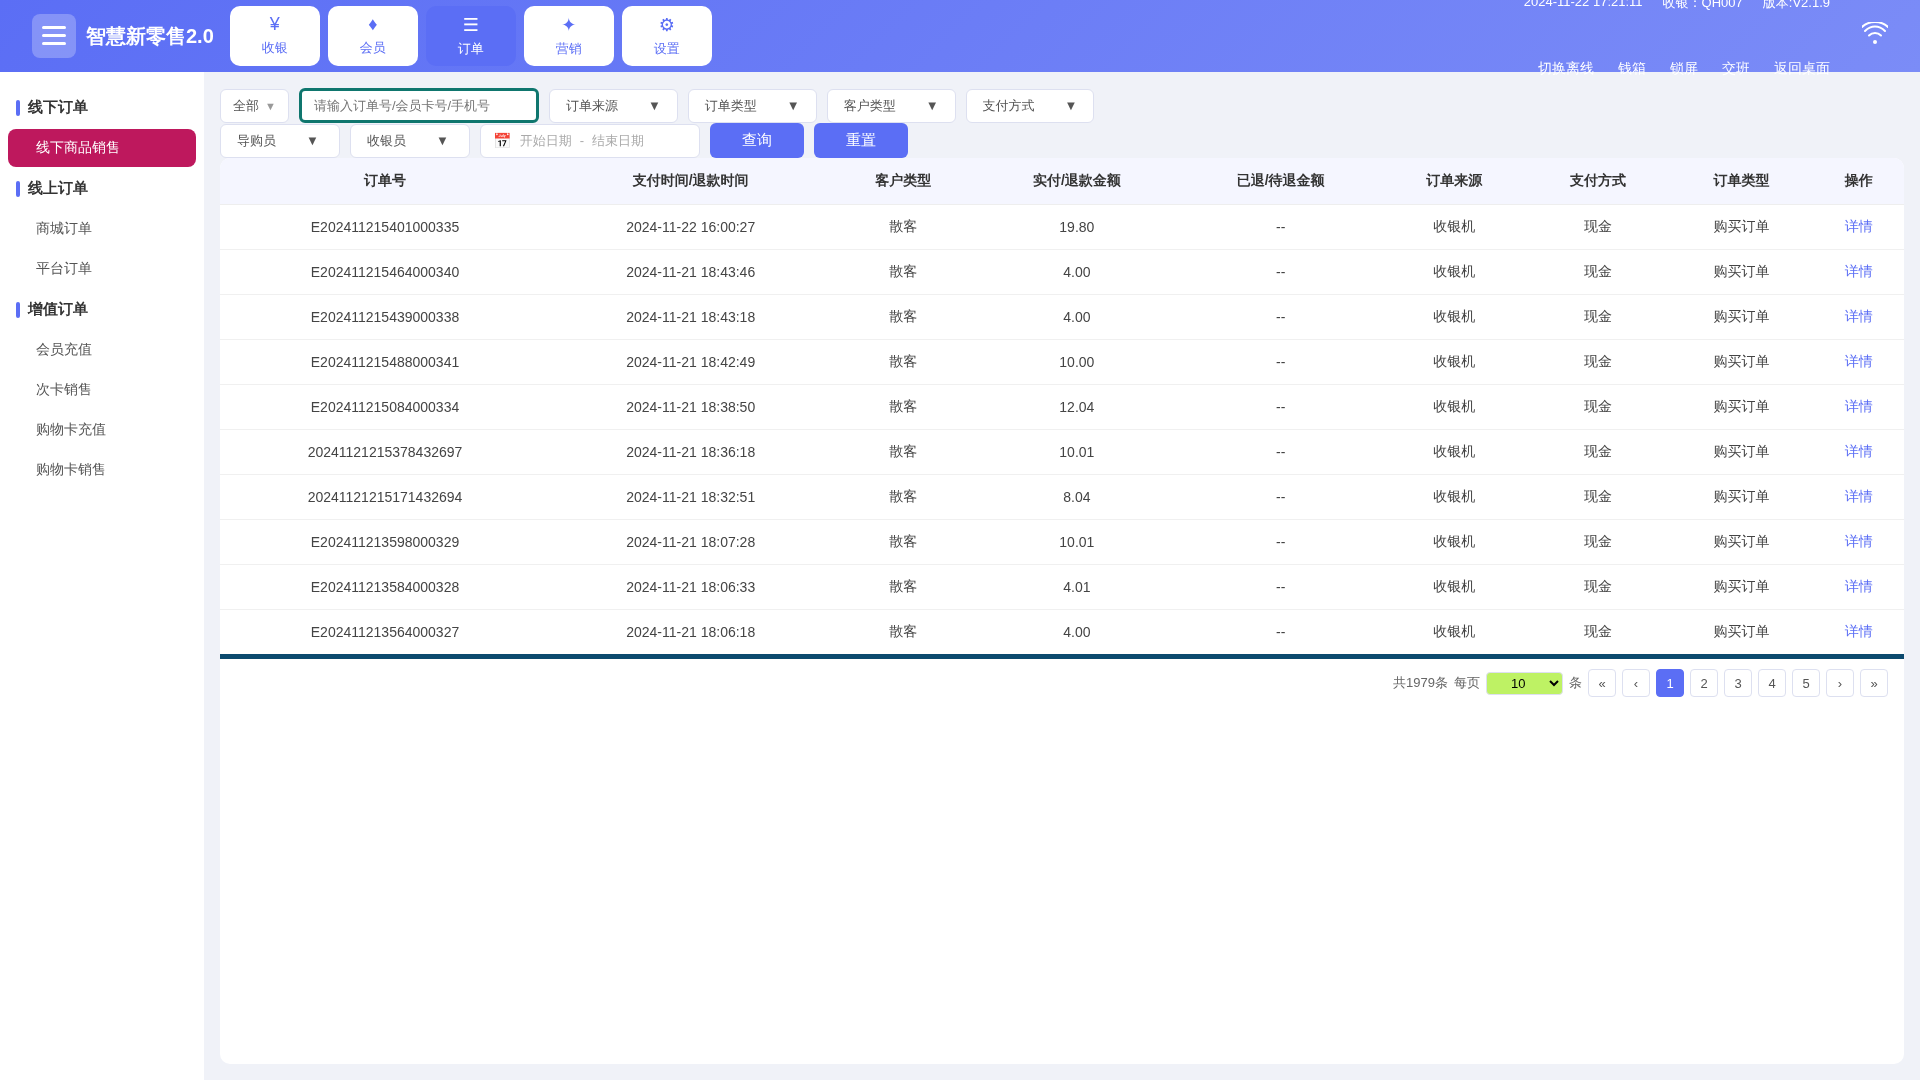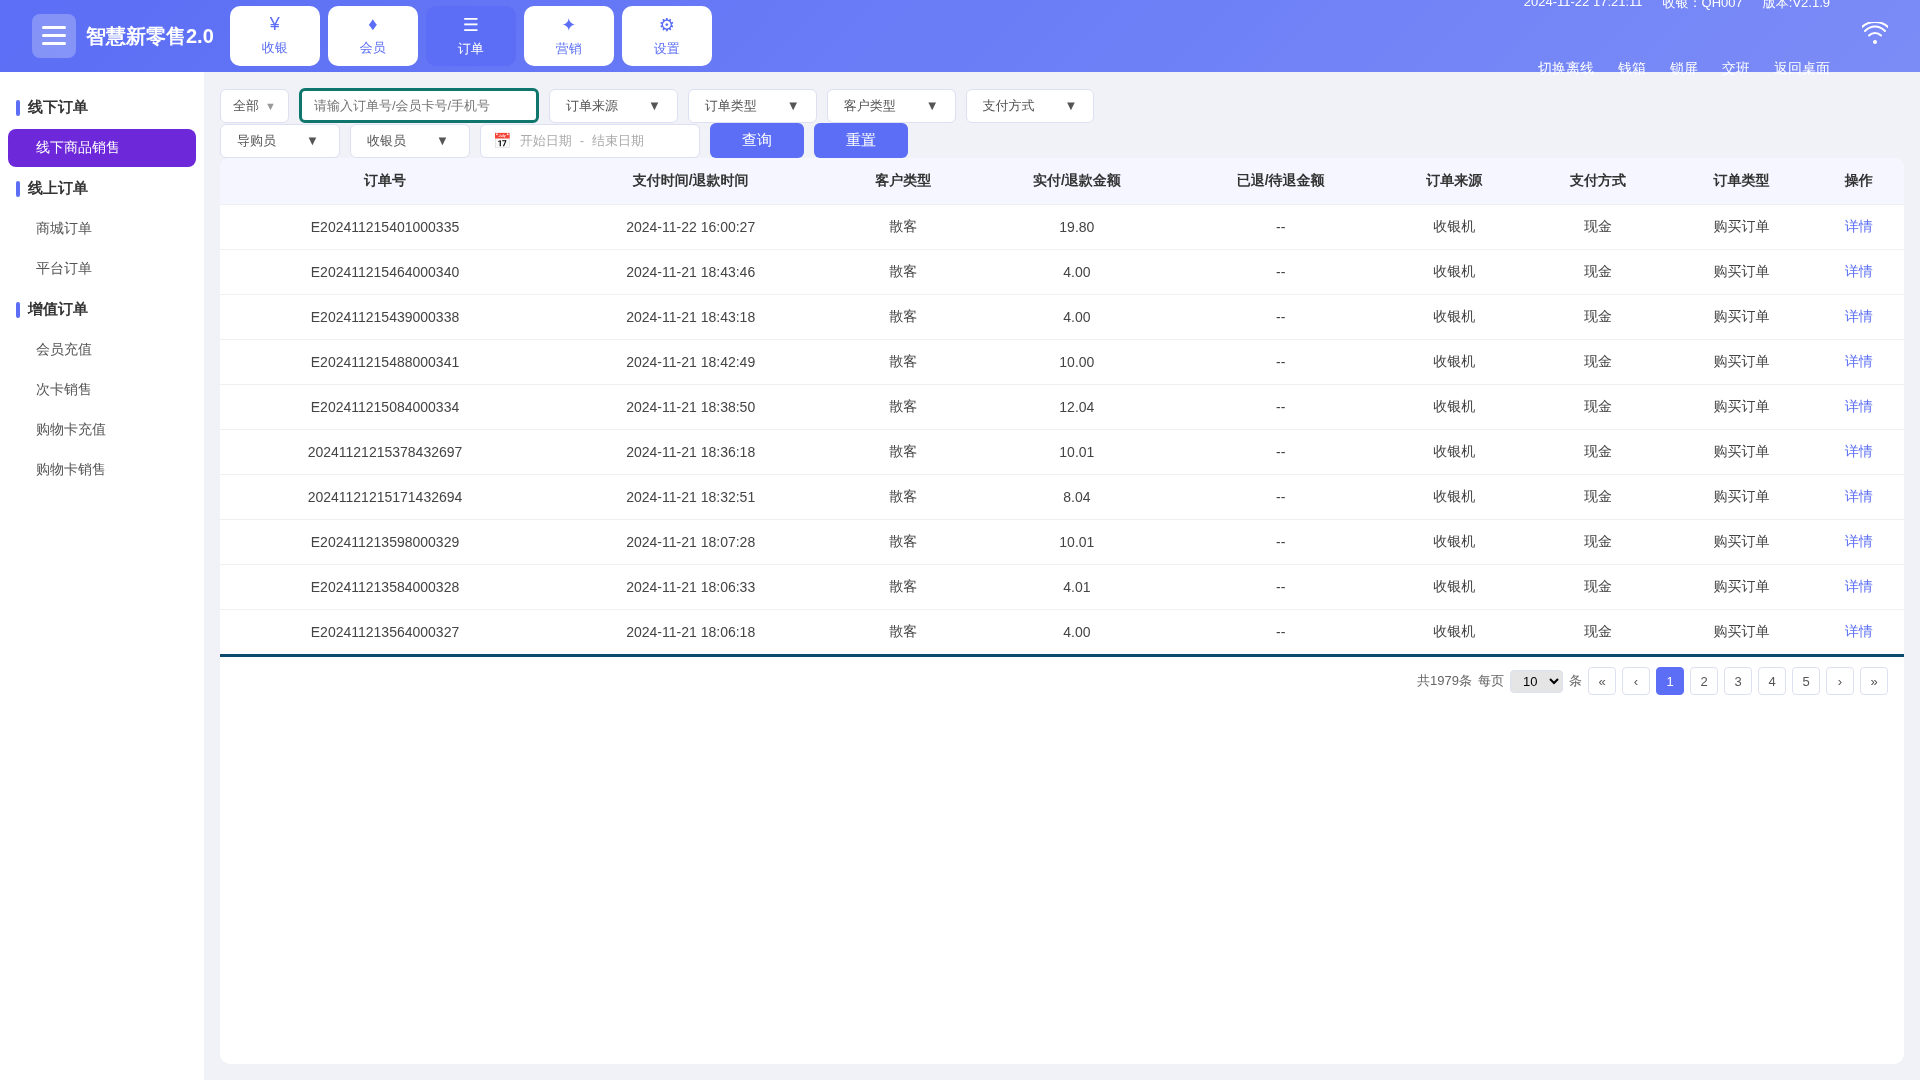--- a/index.html
+++ b/index.html
@@ -115,21 +115,21 @@
     }
     .sidebar-item {
       padding: 10px 16px 10px 28px;
       cursor: pointer;
       color: #555;
       font-size: 14px;
       border-radius: 8px;
       margin: 2px 8px;
     }
     .sidebar-item.active {
-      background: #6d28d9;
+      background: #be185d;
       color: white;
       border-radius: 8px;
     }
 
     
     .content {
       flex: 1;
       padding: 16px;
       overflow: hidden;
       display: flex;
@@ -252,27 +252,27 @@
 
     
     .pagination {
       display: flex;
       align-items: center;
       justify-content: flex-end;
       padding: 10px 16px;
       gap: 6px;
       font-size: 13px;
       color: #666;
-      border-top: 3px solid #0c4a6e;
+      border-top: 5px solid #0c4a6e;
     }
     .page-size-select {
       border: 1px solid #dde0f0;
       border-radius: 4px;
-      padding: 2px 8px;
-      background: #e5e5e5;
+      padding: 2px 20px;
+      background: #bef264;
       font-size: 13px;
       cursor: pointer;
     }
     .page-btn {
       width: 28px;
       height: 28px;
       border: 1px solid #dde0f0;
       border-radius: 4px;
       background: white;
       cursor: pointer;

